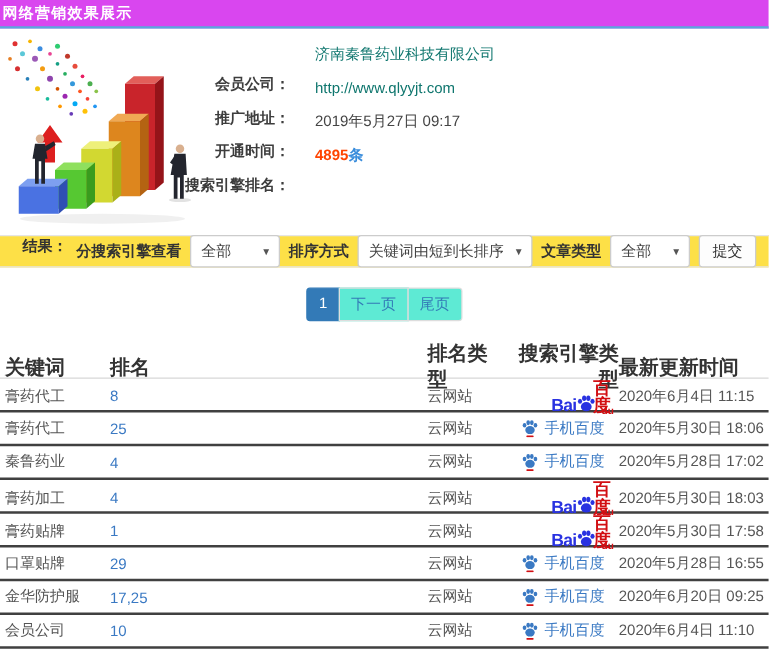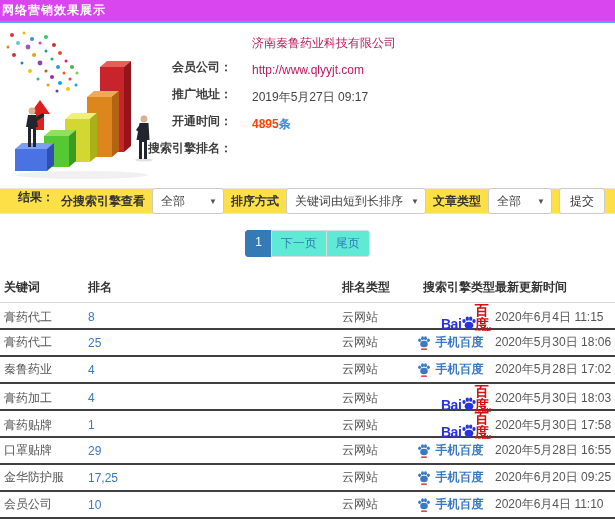--- a/index.html
+++ b/index.html
@@ -12,21 +12,21 @@
     display:flex; align-items:center; padding-left:2px; }
   .topbar span { color:#fff; font-size:12px; font-weight:bold; letter-spacing:1px; }
 
   
   .profile { position:relative; height:165px; background:#fff; }
   .illus { position:absolute; left:2px; top:6px; width:170px; height:152px; }
   .fields { position:absolute; left:0; top:12px; right:0; }
   .frow { display:flex; align-items:center; height:16px; margin-bottom:11px; font-size:12px; }
   .flabel { flex:0 0 232px; text-align:right; font-weight:bold; color:#3d3d3d;margin-top:48px; }
   .fvalue { margin-left:20px; color:#444; }
-  .fvalue.link { color:#be185d; }
+  .fvalue.link { color:#0f766e; }
   .fvalue.count { color:#ff4400; font-weight:bold; }
   .funit { color:#3a8ddc; font-weight:bold; }
 
   
   .filterbar { height:26px; background:#fde047; border-top:1px solid #e5e5e5;
     border-bottom:1px solid #e5e5e5; display:flex; font-size:12px; }
   .result-label { font-weight:bold; color:#333; margin-left:18px; }
   .controls { margin-left:auto; margin-right:10px; display:flex; align-items:center; gap:7px; }
   .ctl-label { font-weight:bold; color:#333; white-space:nowrap; }
   .select { position:relative; background:#fff; border:1px solid #ccc; border-radius:3px;
@@ -41,35 +41,35 @@
   .page-btn { display:inline-block; padding:4px 9px; border:1px solid #ddd; background:#5eead4;
     color:#337ab7; margin-left:-1px; cursor:pointer; }
   .page-btn.first { border-radius:3px 0 0 3px; margin-left:0; }
   .page-btn.last { border-radius:0 3px 3px 0; }
   .page-btn.active { background:#337ab7; border-color:#337ab7; color:#fff; }
 
   
   .table { margin-top:7px; }
   .thead, .trow { display:grid; grid-template-columns:84px 254px 63px 90px 1fr;
     padding-left:4px; align-items:center; }
-  .thead { height:30px; border-bottom:1px solid #d8d8d8; font-size:12px; font-weight:bold; color:#333;margin-top:16px; }
+  .thead { height:30px; border-bottom:1px solid #d8d8d8; font-size:16px; font-weight:bold; color:#333;margin-top:16px; }
   .trow { height:27px; border-bottom:2px solid #404040; font-size:12px; color:#555; }
   .cell-rank { color:#3a79c3; cursor:pointer; }
   .cell-engine { display:flex; align-items:center; justify-content:center; }
 
   
   .bdlogo { display:inline-flex; align-items:flex-end; cursor:pointer; line-height:1; }
   .bai { font-weight:bold; font-size:14px; color:#2932e1; letter-spacing:-0.5px;padding-left:36px; }
   .pawwrap { position:relative; width:17px; height:17px; margin:0 1px -1px 0; }
   .pawwrap svg { position:absolute; top:0; left:0; }
   .du { position:absolute; bottom:-1px; left:20px; font-size:8px; font-weight:bold; color:#d20f13; }
   .bdcn { font-weight:bold; font-size:14px; color:#d20f13; }
 
   
-  .mblogo { display:inline-flex; align-items:center; gap:5px; cursor:pointer;font-weight:bold; }
+  .mblogo { display:inline-flex; align-items:center; gap:5px; cursor:pointer; }
   .mbtext { color:#3a79c3; font-size:12px; }
 
   .partial-row { position:relative; height:4px; overflow:hidden; }
   .partial-row span { position:absolute; left:428px; top:1px; width:15px; height:8px;
     background:#3a79c3; border-radius:3px; opacity:.8; }
 </style>
 </head>
 <body>
 
 <div class="page">

